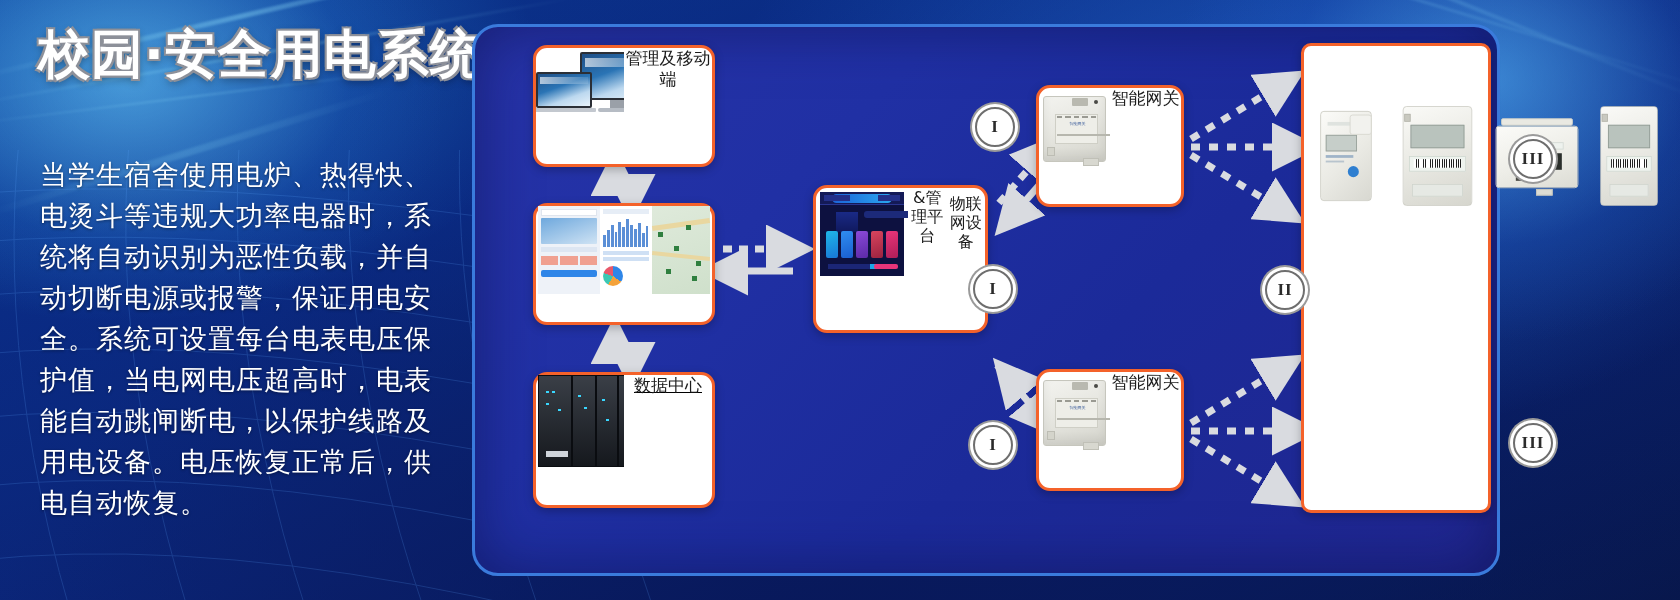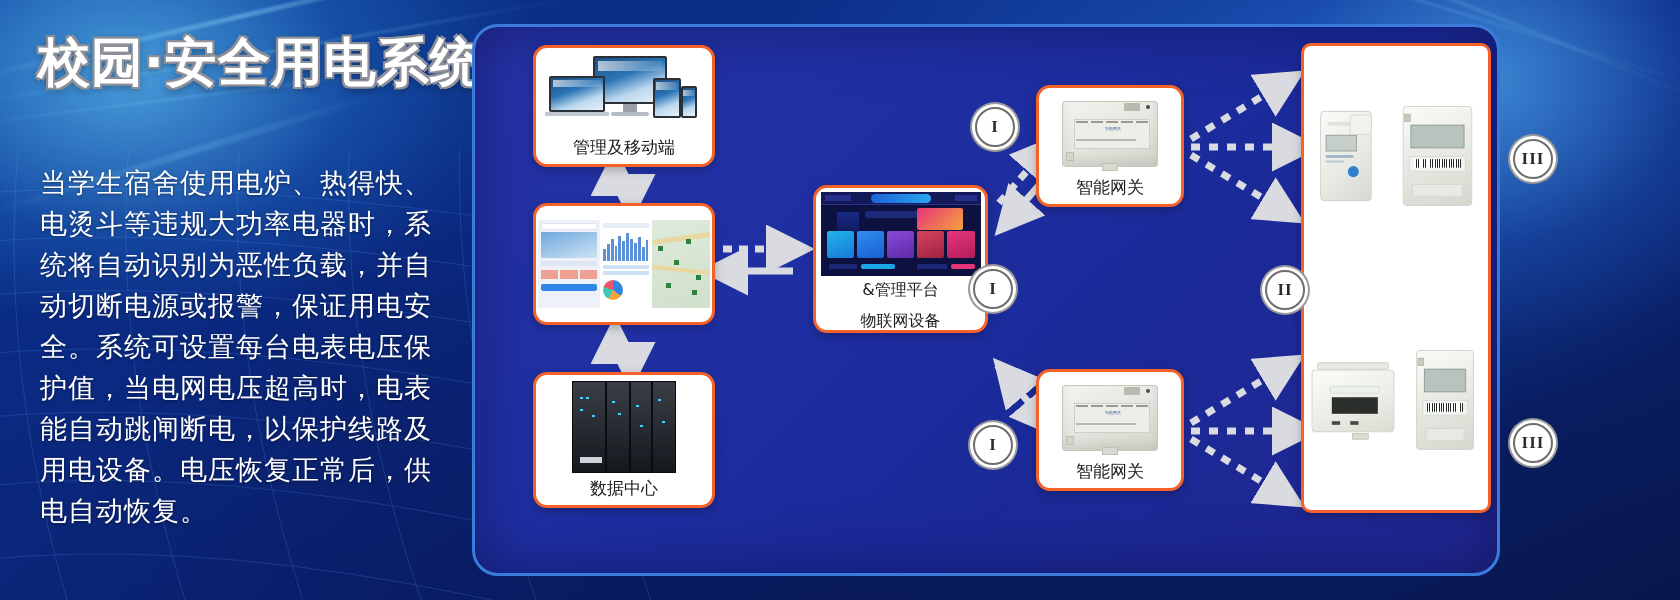--- a/index.html
+++ b/index.html
@@ -40,21 +40,21 @@
     background: radial-gradient(ellipse at center, rgba(120,210,255,0.45) 0%, rgba(30,90,200,0.15) 50%, rgba(0,0,0,0) 75%);
     pointer-events:none;
   }
   
   .mesh {
     position:absolute; left:-120px; top:150px; width:820px; height:560px;
     pointer-events:none; opacity:.38;
   }
 
   
-  #left-col { position:absolute; left:0; top:12px; width:470px; height:476px; }
+  #left-col { position:absolute; left:0; top:4px; width:470px; height:476px; }
   #page-title {
     position:absolute; left:38px; top:16px;
     font-size: 52px; font-weight: 700; letter-spacing: 1px;
     color: #ffffff; white-space: nowrap;
     font-family: "DejaVu Sans", "Liberation Sans", sans-serif;
     text-shadow:
       -2px -2px 0 #8d9099, 2px -2px 0 #8d9099, -2px 2px 0 #8d9099, 2px 2px 0 #8d9099,
       0 3px 8px rgba(0,0,0,0.45);
   }
   #section-badge {
@@ -79,21 +79,21 @@
     border-radius: 26px;
     border: 3px solid #3a7bdc;
     background: linear-gradient(135deg, #2733a8 0%, #2030a4 30%, #1b2a99 60%, #20268f 100%);
     box-shadow: inset 0 0 60px rgba(10,14,70,0.55);
   }
 
   .node {
     position:absolute; background:#ffffff;
     border: 3px solid #f4622a; border-radius: 14px;
     box-shadow: 0 3px 10px rgba(0,0,0,0.25);
-    display:flex; flex-direction:column; align-items:flex-start; justify-content:flex-start;
+    display:flex; flex-direction:row; align-items:flex-start; justify-content:flex-start;
   }
   .node-img { flex:1 1 auto; width:100%; display:flex; align-items:center; justify-content:center; overflow:hidden; }
   .node-label {
     width:100%; text-align:center; color:#1b1b1b;
     font-size:17px; line-height:21px; font-weight:500;
     font-family:"DejaVu Sans","Liberation Sans",sans-serif;
     padding-bottom:6px;
   }
   .node-label.two { font-size:16px; line-height:19px; }
 
@@ -104,21 +104,21 @@
     box-shadow: 0 0 0 3px #ffffff, 0 0 0 5px #9a9a9a;
     display:flex; align-items:center; justify-content:center;
     color:#2b2b2b; font-size:17px; font-weight:600; letter-spacing:1px;
     font-family:"Liberation Serif","DejaVu Serif",serif;
     z-index: 40;
   }
 
   
   #node-mgmt     { left: 58px;  top: 18px;  width: 182px; height: 122px; }
   #node-platform { left: 58px;  top: 176px; width: 182px; height: 122px; }
-  #node-dc       { left: 58px;  top: 345px; width: 182px; height: 136px; }
+  #node-dc       { left: 58px;  top: 345px; width: 182px; height: 136px; text-decoration: underline; }
   #node-iot      { left: 338px; top: 158px; width: 175px; height: 148px; }
   #node-gw1      { left: 561px; top: 58px;  width: 148px; height: 122px; }
   #node-gw2      { left: 561px; top: 342px; width: 148px; height: 122px; }
   #node-meters   { left: 826px; top: 16px;  width: 190px; height: 470px; border-radius: 10px; }
 
   
   #meter-caption {
     position:absolute; left: 798px; top: 229px; width: 235px; height: 32px;
     background:#ffffff; border:2px solid #2f6fd0; border-radius:4px;
     display:flex; align-items:center; justify-content:center;

